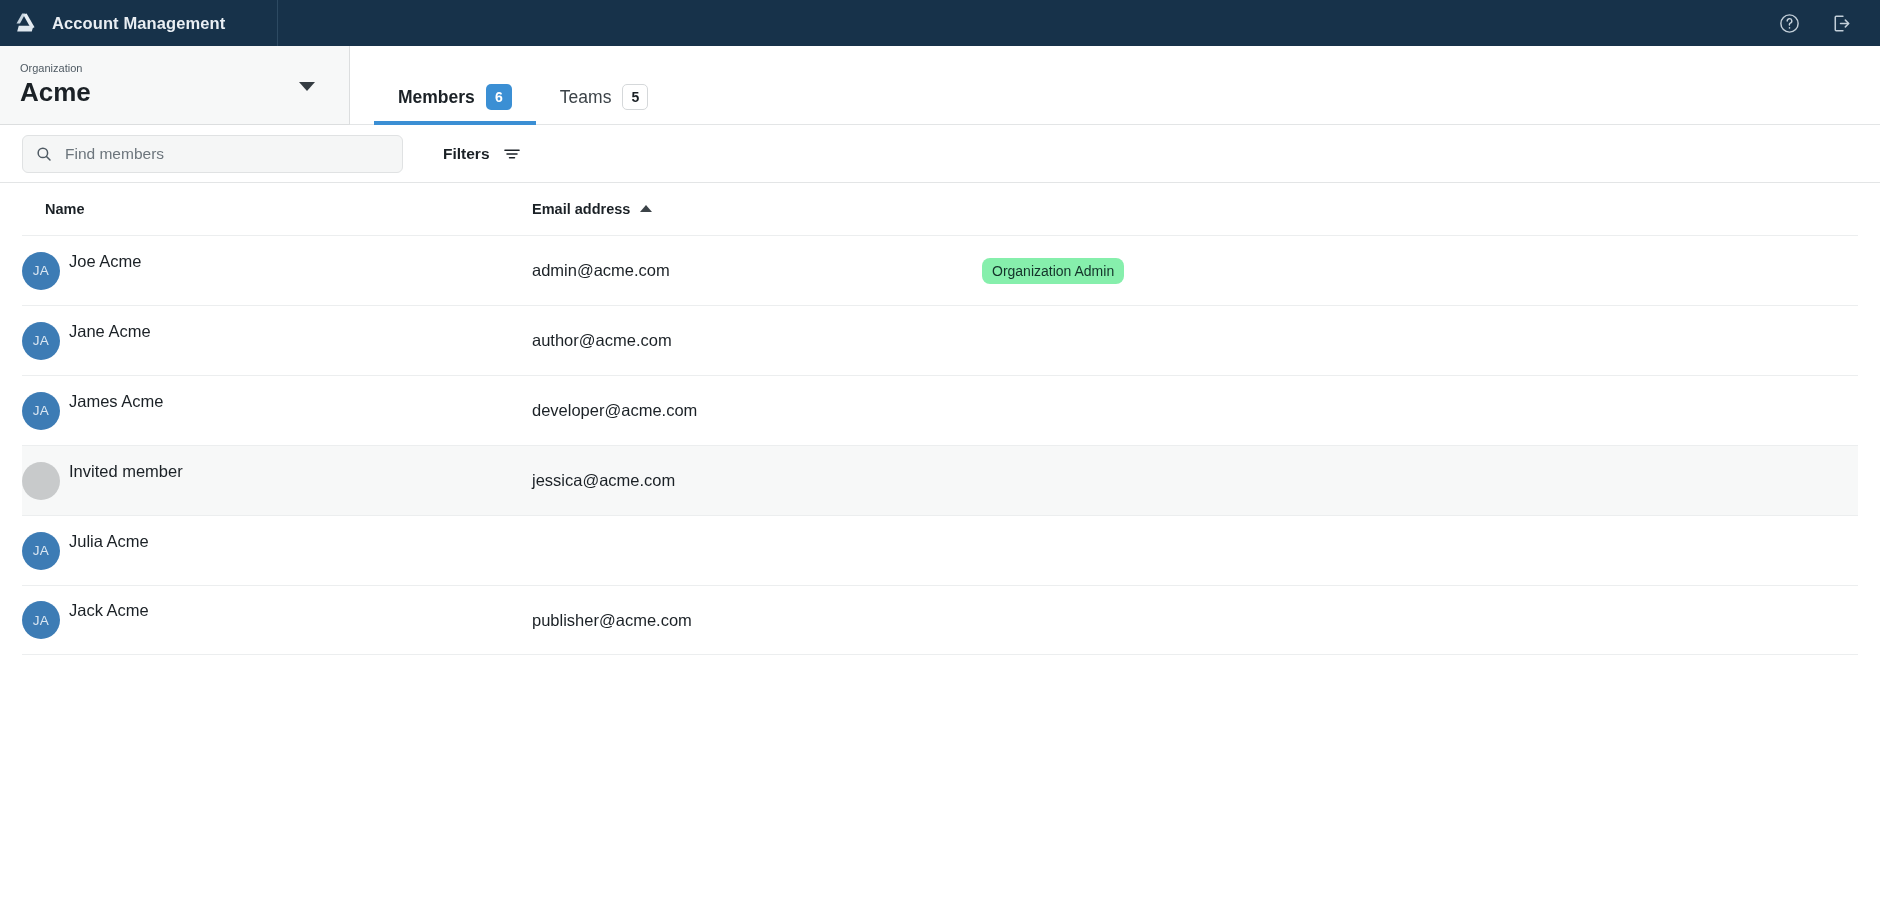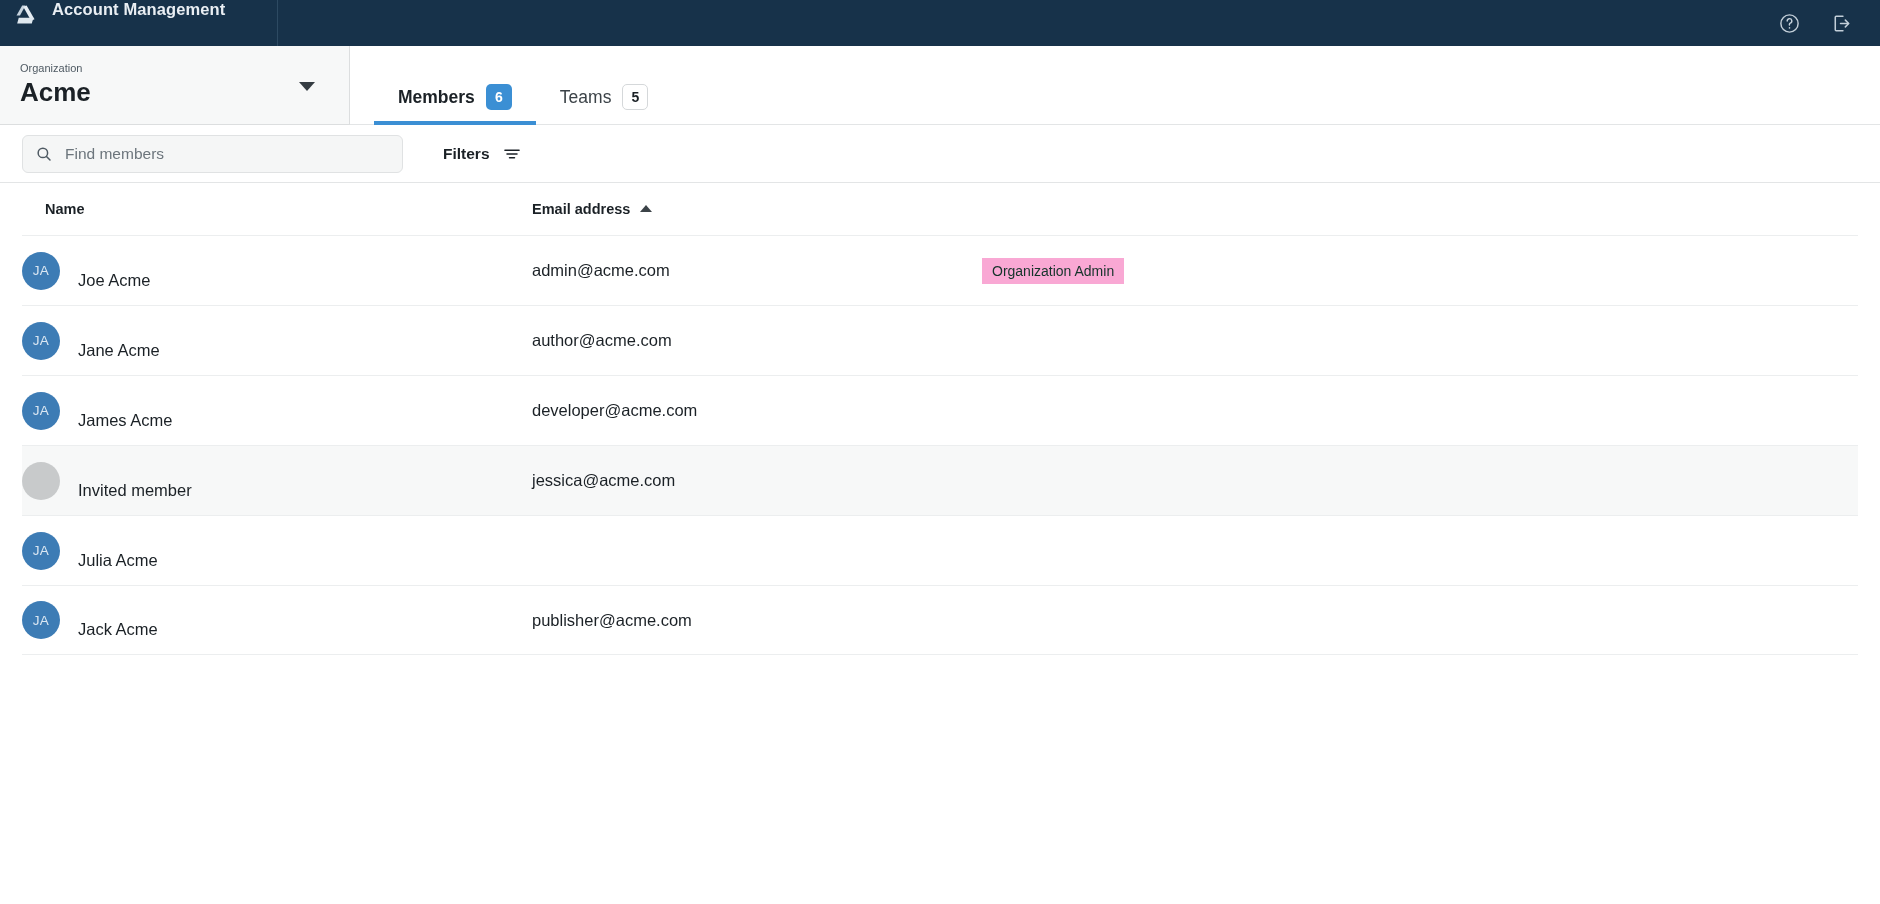--- a/index.html
+++ b/index.html
@@ -15,21 +15,21 @@
   
   .appbar {
     position: relative;
     height: 46px;
     background: #17324a;
     display: flex;
     align-items: center;
   }
   .appbar-brand {
     display: flex;
-    align-items: flex-start;
+    align-items: center;
     height: 46px;
     width: 278px;
     padding-left: 10px;
     border-right: 1px solid #2d4a62;
   }
   .brand-logo {
     width: 30px;
     height: 30px;
     display: flex;
     align-items: center;
@@ -230,22 +230,22 @@
     height: 70px;
     border-top: 1px solid #eceeef;
     cursor: pointer;
   }
   .trow:last-child { border-bottom: 1px solid #eceeef; }
   .trow.invited { background: #f7f8f8; }
 
   .cell-name {
     width: 510px;
     display: flex;
-    align-items: flex-end;
-    gap: 18px;
+    align-items: flex-start;
+    gap: 9px;
   }
   .avatar {
     width: 38px;
     height: 38px;
     border-radius: 50%;
     background: #3d7cb5;
     color: #dbe7f2;
     display: flex;
     align-items: center;
     justify-content: center;
@@ -256,22 +256,22 @@
   .avatar.empty { background: #c8cacb; color: transparent; }
   .name-text { font-size: 16.5px; color: #1b2126; }
   .cell-email { width: 450px; font-size: 16.5px; color: #1b2126; }
   .cell-role { flex: 1 1 auto; }
 
   .role-badge {
     display: inline-flex;
     align-items: center;
     height: 26px;
     padding: 0 10px;
-    border-radius: 0;
-    background: #f9a8d4;
+    border-radius: 8px;
+    background: #86efac;
     color: #14332a;
     font-size: 14px;
   }
 </style>
 </head>
 <body>
 
 <div class="appbar">
   <div class="appbar-brand">
     <span class="brand-logo">

